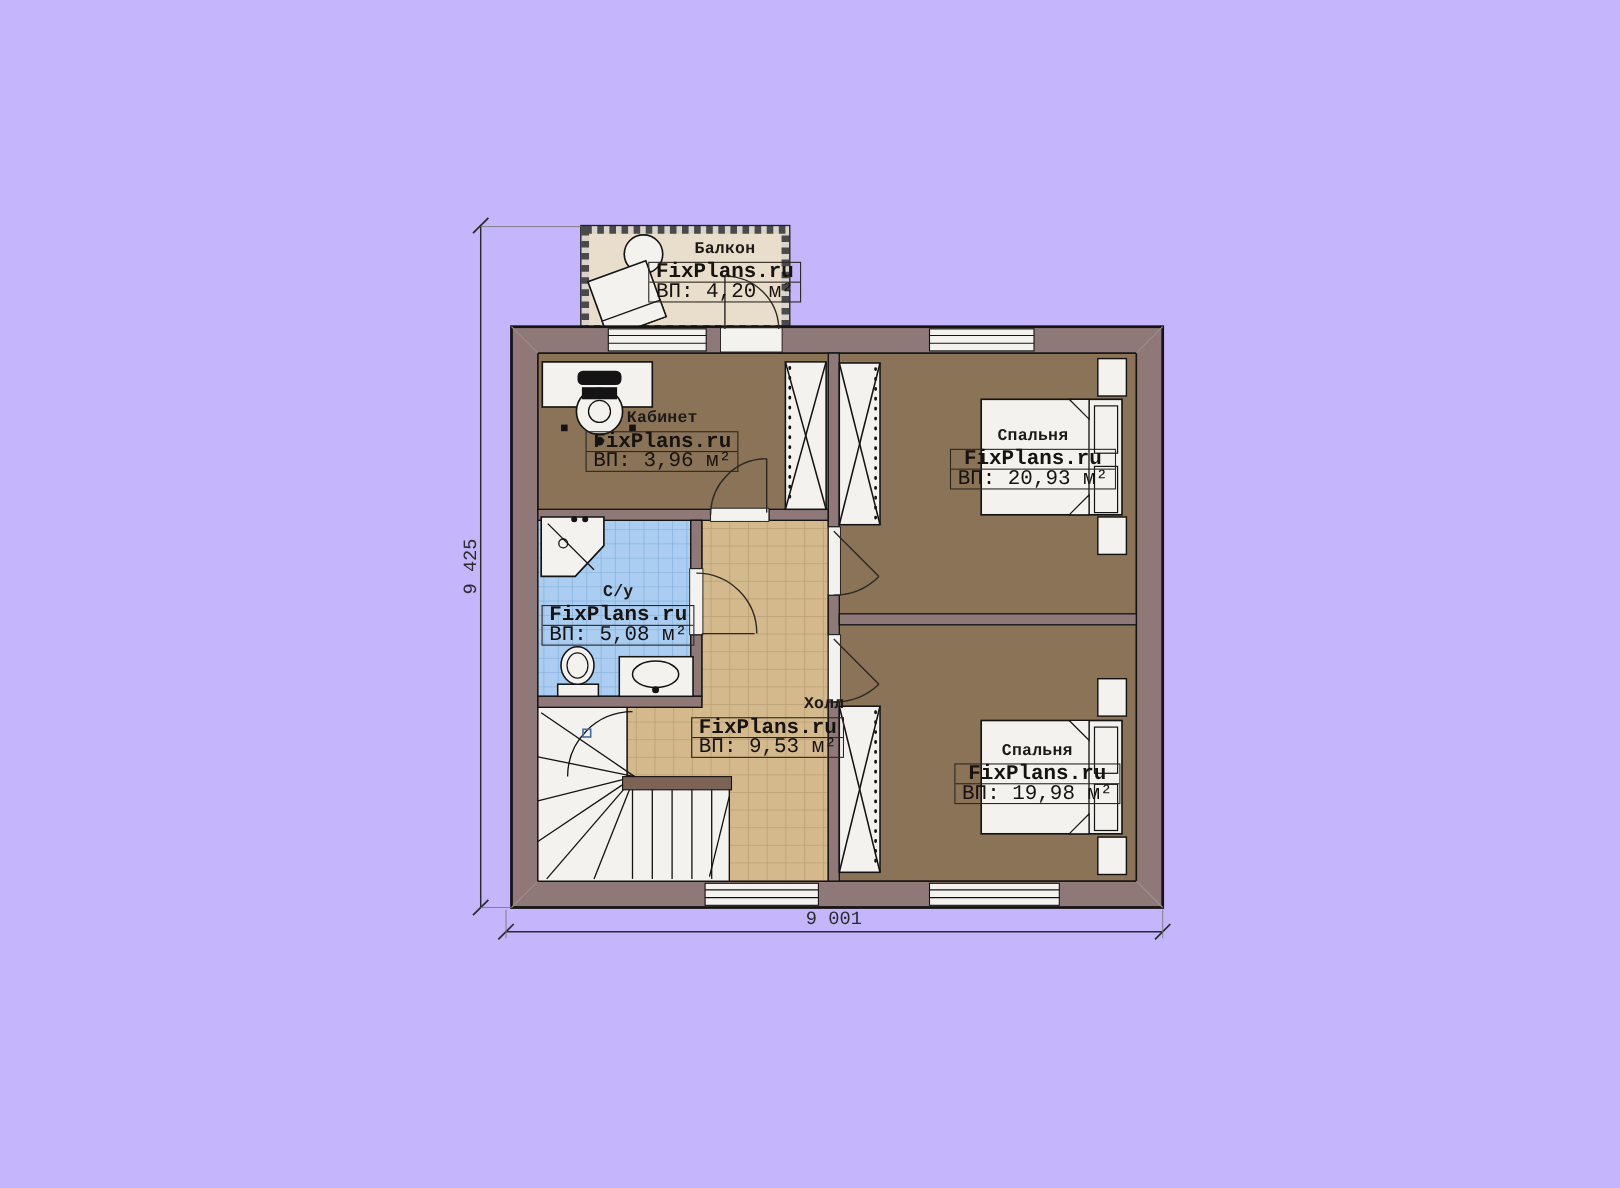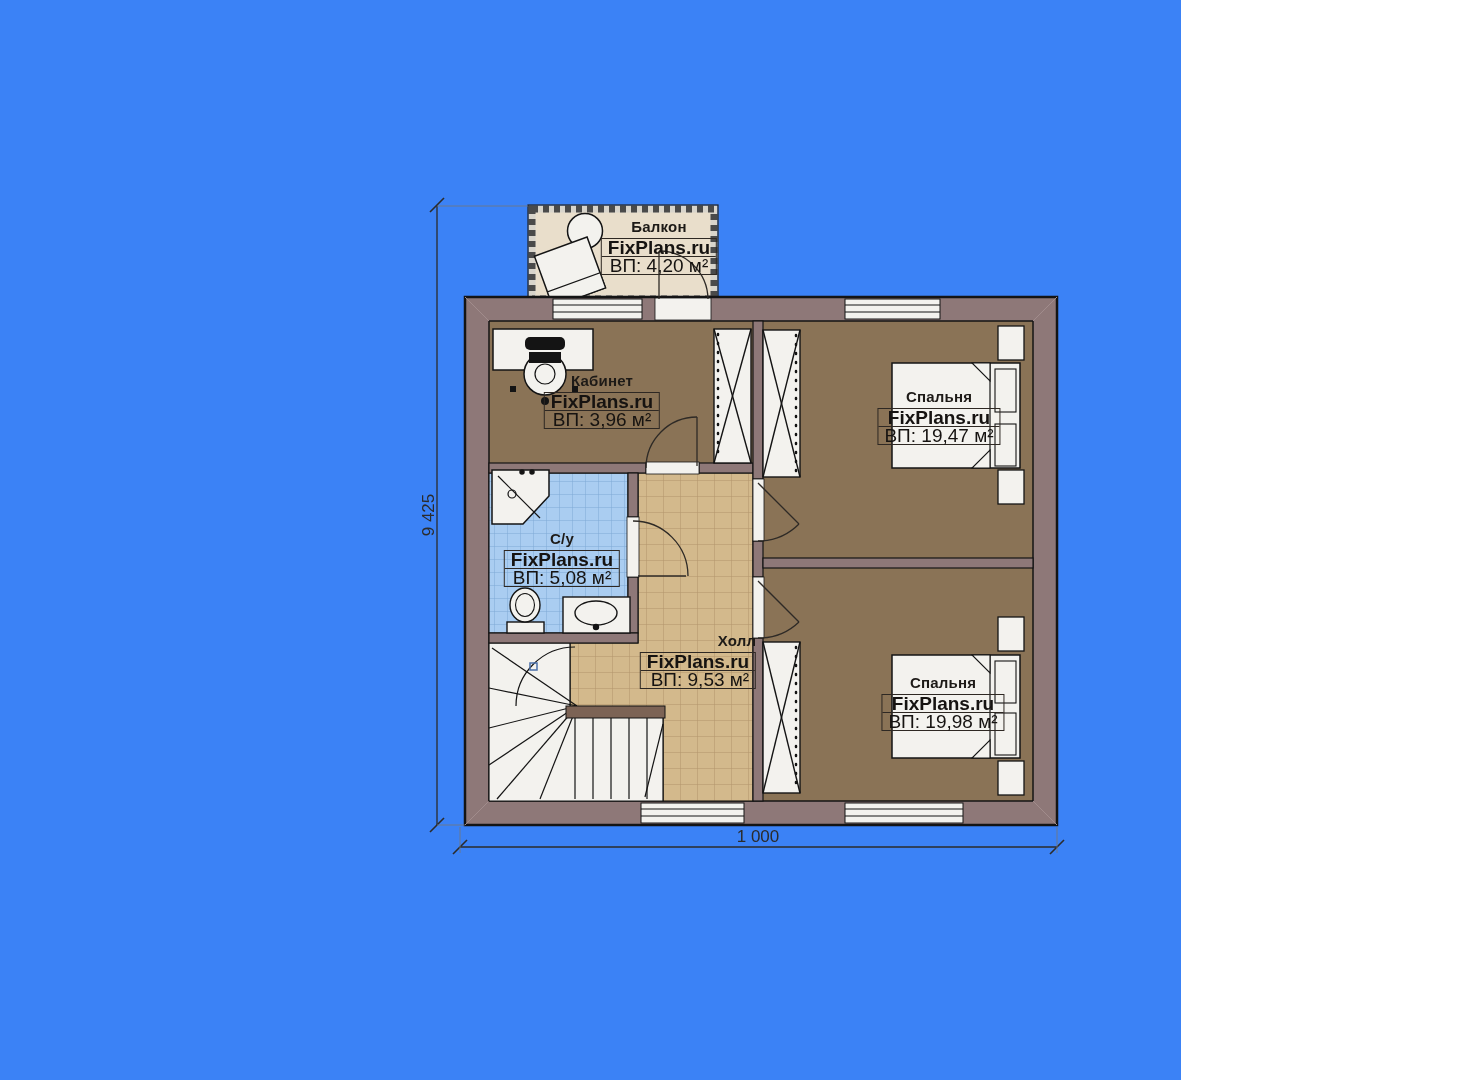--- a/index.html
+++ b/index.html
@@ -1,18 +1,18 @@
 <!DOCTYPE html>
 <html><head>
 <meta charset="utf-8">
 <title>Floor Plan</title>
 <style>
   html,body{margin:0;padding:0;background:#ffffff;}
-  .canvas{position:relative;width:1181px;height:1080px;background:#3b82f6;overflow:hidden;
-          font-family:Liberation Sans, sans-serif;}
+  .canvas{position:relative;width:1473px;height:1080px;background:#c4b5fd;overflow:hidden;
+          font-family:Liberation Mono, monospace;}
   .plan-svg{position:absolute;left:0;top:0;}
   .room-label{position:absolute;transform:translateX(-50%);text-align:center;z-index:5;
               color:#1d1a17;pointer-events:none;}
   .room-name{font-size:15px;font-weight:bold;letter-spacing:.2px;white-space:nowrap;}
   .label-box{display:inline-block;margin-top:3px;border:1.6px solid #2e2823;background:transparent;}
   .label-row{font-size:19px;font-weight:600;line-height:17px;padding:0 6px;white-space:nowrap;color:#161311;}
   .label-row.area{border-top:1.6px solid #2e2823;font-weight:normal;}
   .dim-label{position:absolute;color:#2b2b2b;font-size:17px;white-space:nowrap;z-index:4;}
   .dim-label.vertical{transform:translate(-50%,-50%) rotate(-90deg);}
   .dim-label.horizontal{transform:translateX(-50%);}
@@ -254,21 +254,21 @@
   <div class="label-box">
     <div class="label-row">FixPlans.ru</div>
     <div class="label-row area">ВП: 3,96 м²</div>
   </div>
 </div>
 
 <div class="room-label" style="left:939px;top:388px;">
   <div class="room-name">Спальня</div>
   <div class="label-box">
     <div class="label-row">FixPlans.ru</div>
-    <div class="label-row area">ВП: 19,47 м²</div>
+    <div class="label-row area">ВП: 20,93 м²</div>
   </div>
 </div>
 
 <div class="room-label" style="left:562px;top:530px;">
   <div class="room-name">С/у</div>
   <div class="label-box">
     <div class="label-row">FixPlans.ru</div>
     <div class="label-row area">ВП: 5,08 м²</div>
   </div>
 </div>
@@ -283,15 +283,15 @@
 
 <div class="room-label" style="left:943px;top:674px;">
   <div class="room-name">Спальня</div>
   <div class="label-box">
     <div class="label-row">FixPlans.ru</div>
     <div class="label-row area">ВП: 19,98 м²</div>
   </div>
 </div>
 
 <div class="dim-label vertical" style="left:429px;top:515px;">9 425</div>
-<div class="dim-label horizontal" style="left:758px;top:827px;">1 000</div>
+<div class="dim-label horizontal" style="left:758px;top:827px;">9 001</div>
 
 </div>
 
 </body></html>

